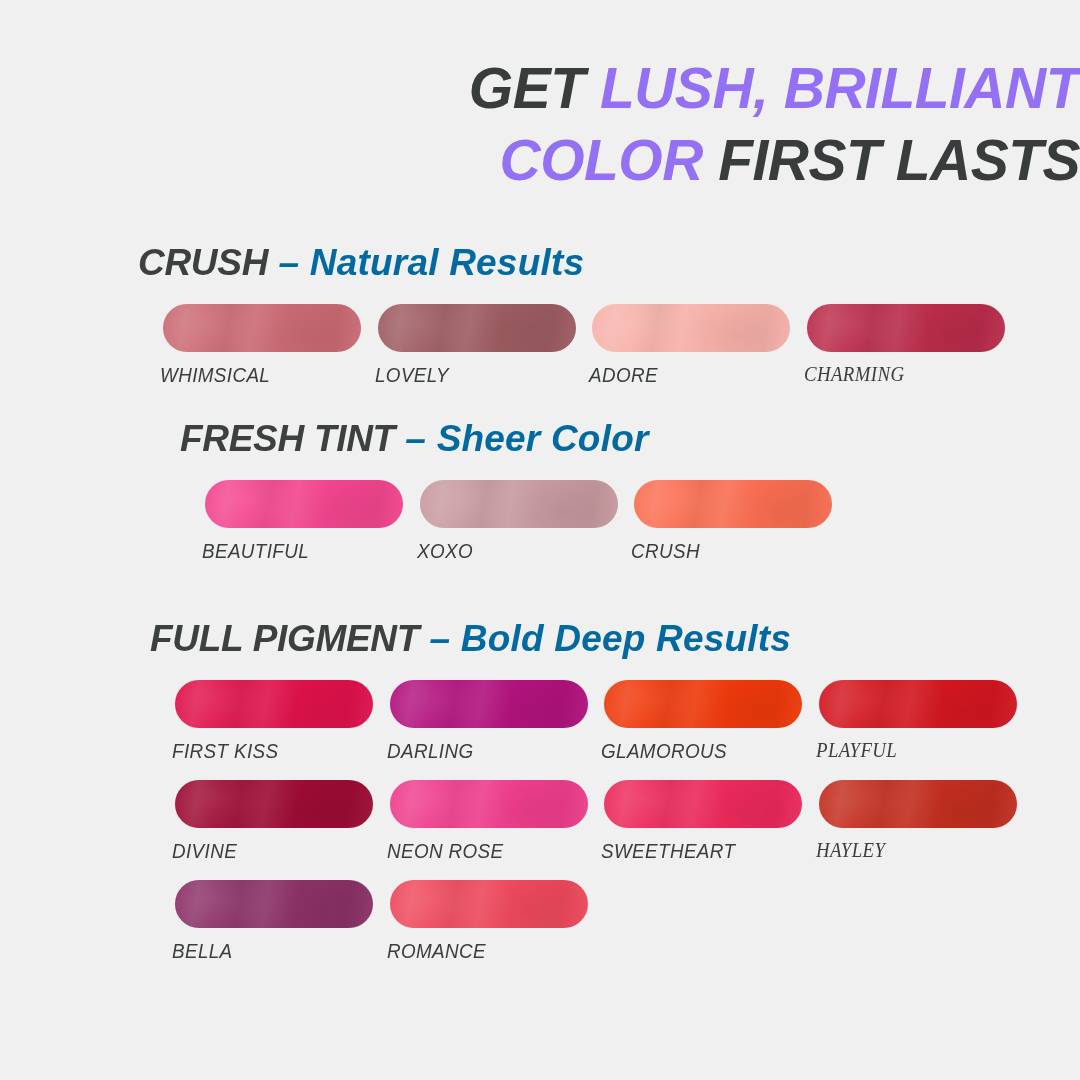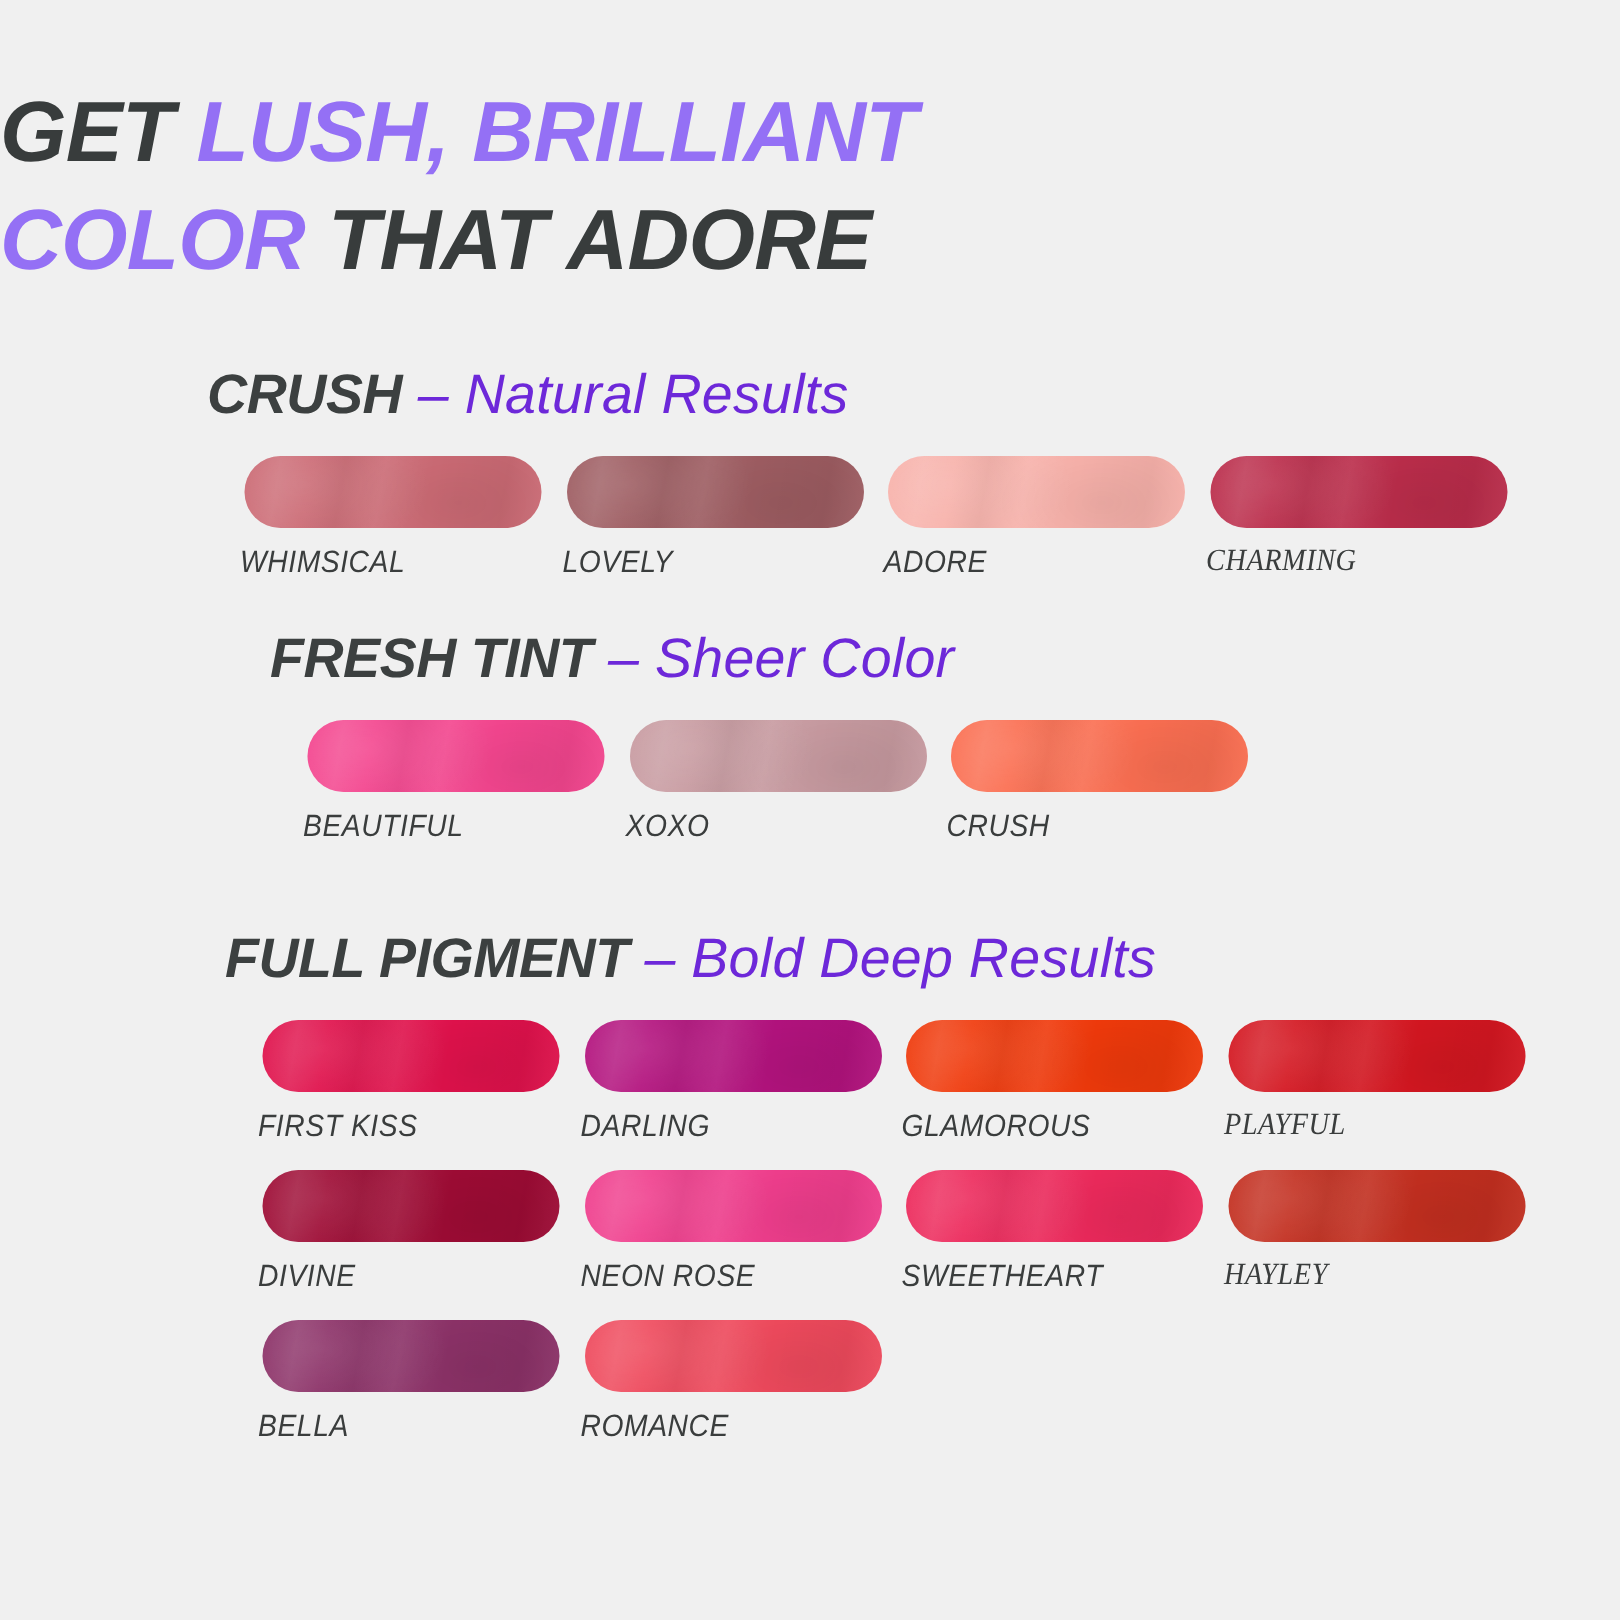--- a/index.html
+++ b/index.html
@@ -15,21 +15,21 @@
     position: relative;
     -webkit-font-smoothing: antialiased;
   }
 
   
   .headline {
     position: absolute;
     top: 52px;
     left: 0;
     width: 1080px;
-    text-align: left;
+    text-align: right;
     font-weight: bold;
     font-style: italic;
     font-size: 57px;
     line-height: 72px;
     letter-spacing: -0.5px;
     color: #383c3c;
   }
   .headline .purple { color: #9470f5; }
 
   
@@ -45,22 +45,22 @@
     color: #3c4040;
     white-space: nowrap;
   }
   .cat-title .cat-name {
     font-weight: bold;
     font-style: italic;
     letter-spacing: -0.3px;
   }
   .cat-title .cat-sub {
     font-style: italic;
-    font-weight: normal;
-    color: #6d28d9;
+    font-weight: bold;
+    color: #0369a1;
     letter-spacing: 0.2px;
   }
 
   .swatch-rows { margin-top: 18px; margin-left: 44px; }
   .swatch-row {
     position: relative;
     height: 100px;
   }
 
   .swatch-cell {
@@ -116,21 +116,21 @@
     white-space: nowrap;
     transform: scaleX(0.92);
     transform-origin: left center;
   }
 </style>
 </head>
 <body style="background: rgb(240, 240, 240);">
 
 <div class="headline">
   <div><span>GET </span><span class="purple">LUSH, BRILLIANT</span></div>
-  <div><span class="purple">COLOR</span><span> THAT ADORE</span></div>
+  <div><span class="purple">COLOR</span><span> FIRST LASTS</span></div>
 </div>
 
 <div id="categories-root">
     <div class="category" style="top: 240px;">
       <div class="cat-title"><span class="cat-name">CRUSH</span><span class="cat-sub"> – Natural Results</span></div>
       <div class="swatch-rows">
         <div class="swatch-row">
           <div class="swatch-cell c0">
             <div class="swatch" style="background: rgb(204, 107, 117);">
               <div class="sheen"></div>

